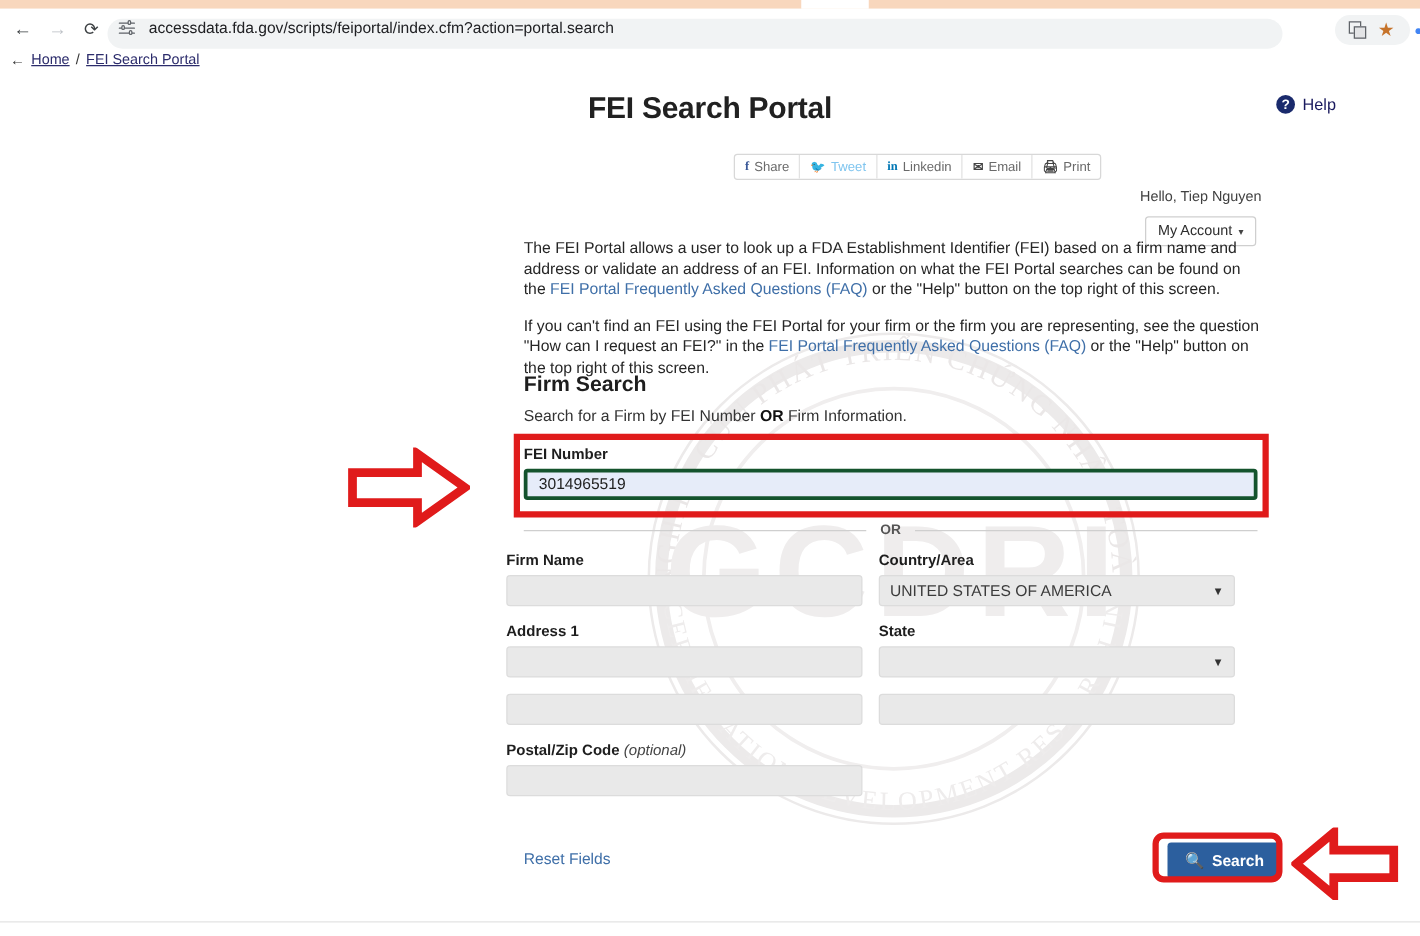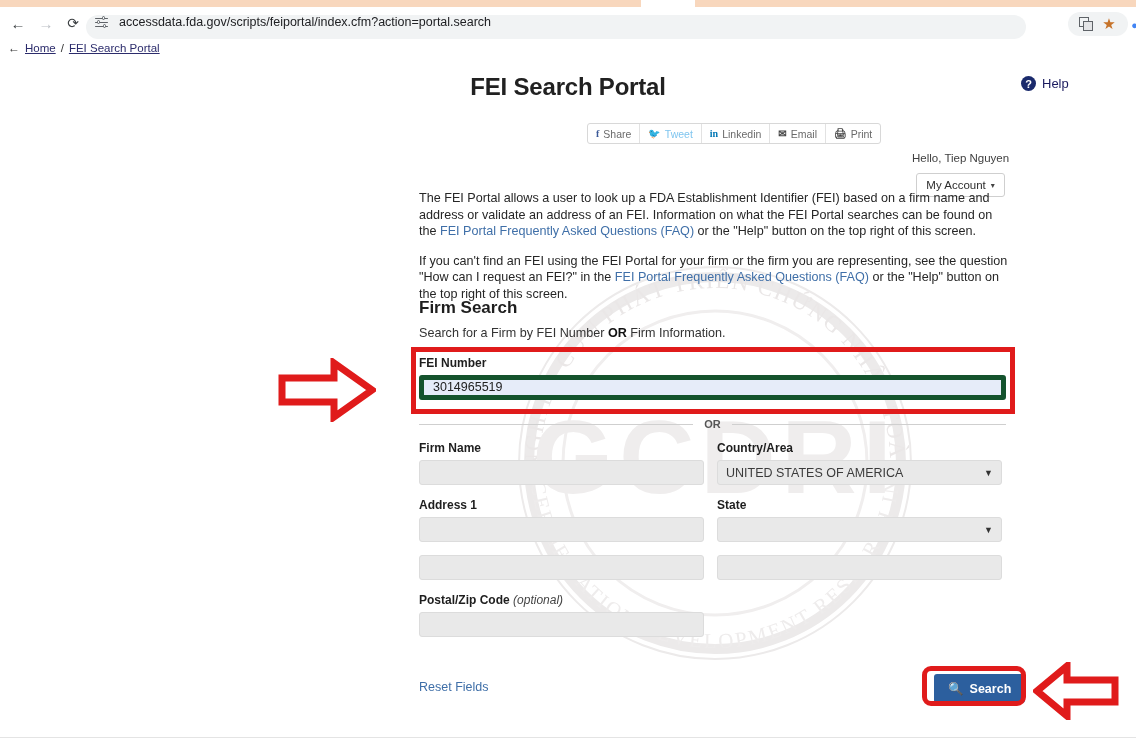--- a/index.html
+++ b/index.html
@@ -162,38 +162,38 @@
 
   .label {
     font-size: 12px; font-weight: bold; color: #1e1e1e; margin-bottom: 5px;
     display: block;
   }
   .label .opt { font-weight: normal; font-style: italic; color: #444; }
 
   .fei-group { position: absolute; left: 419px; top: 296px; width: 587px; z-index: 3; }
   .fei-input {
     width: 587px; height: 25px; background: #e6ecf9;
-    border: 5px solid #14532d; border-radius: 3px;
+    border: 3px solid #14532d; border-radius: 3px;
     font-size: 12.5px; color: #222; padding: 0 9px; line-height: 25px;
     font-family: "Liberation Sans", sans-serif;
   }
 
   
   .or-divider {
     position: absolute; left: 419px; top: 357px; width: 587px; height: 14px;
     display: flex; align-items: center; z-index: 1;
   }
   .or-divider .line { flex: 1; height: 1px; background: #cfcfcf; }
   .or-divider .or-label {
     font-size: 11px; font-weight: bold; color: #555; padding: 0 11px;
   }
 
   
   .form-grid {
-    position: absolute; left: 419px; top: 381px; width: 587px;
+    position: absolute; left: 405px; top: 381px; width: 587px;
     display: grid; grid-template-columns: 285px 285px; column-gap: 17px; row-gap: 12px; gap: 13px;
   }
   .field input.txt {
     width: 100%; height: 25px; background: #e9e9e9;
     border: 1px solid #dcdcdc; border-radius: 3px;
     font-size: 12.5px; padding: 0 8px; color: #222;
     font-family: "Liberation Sans", sans-serif;
   }
   .field .sel {
     width: 100%; height: 25px; background: #e9e9e9;

